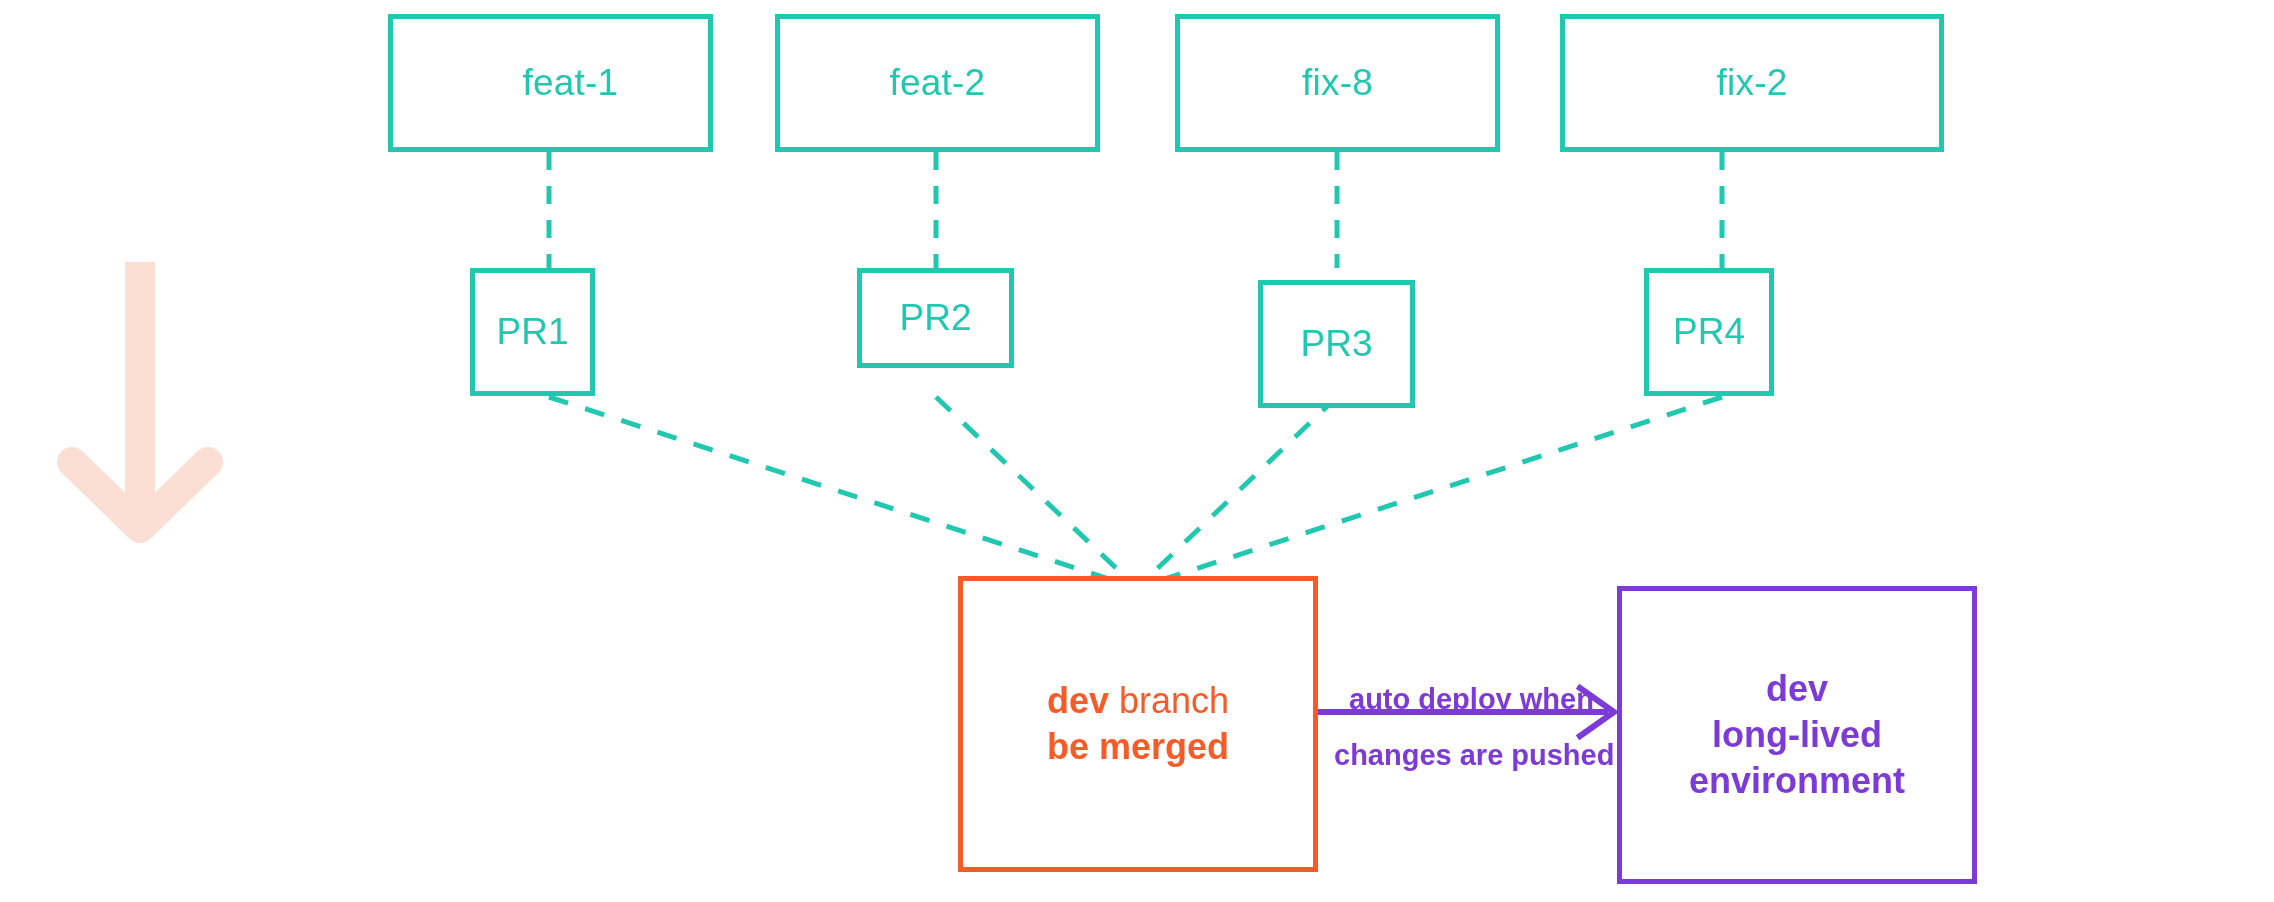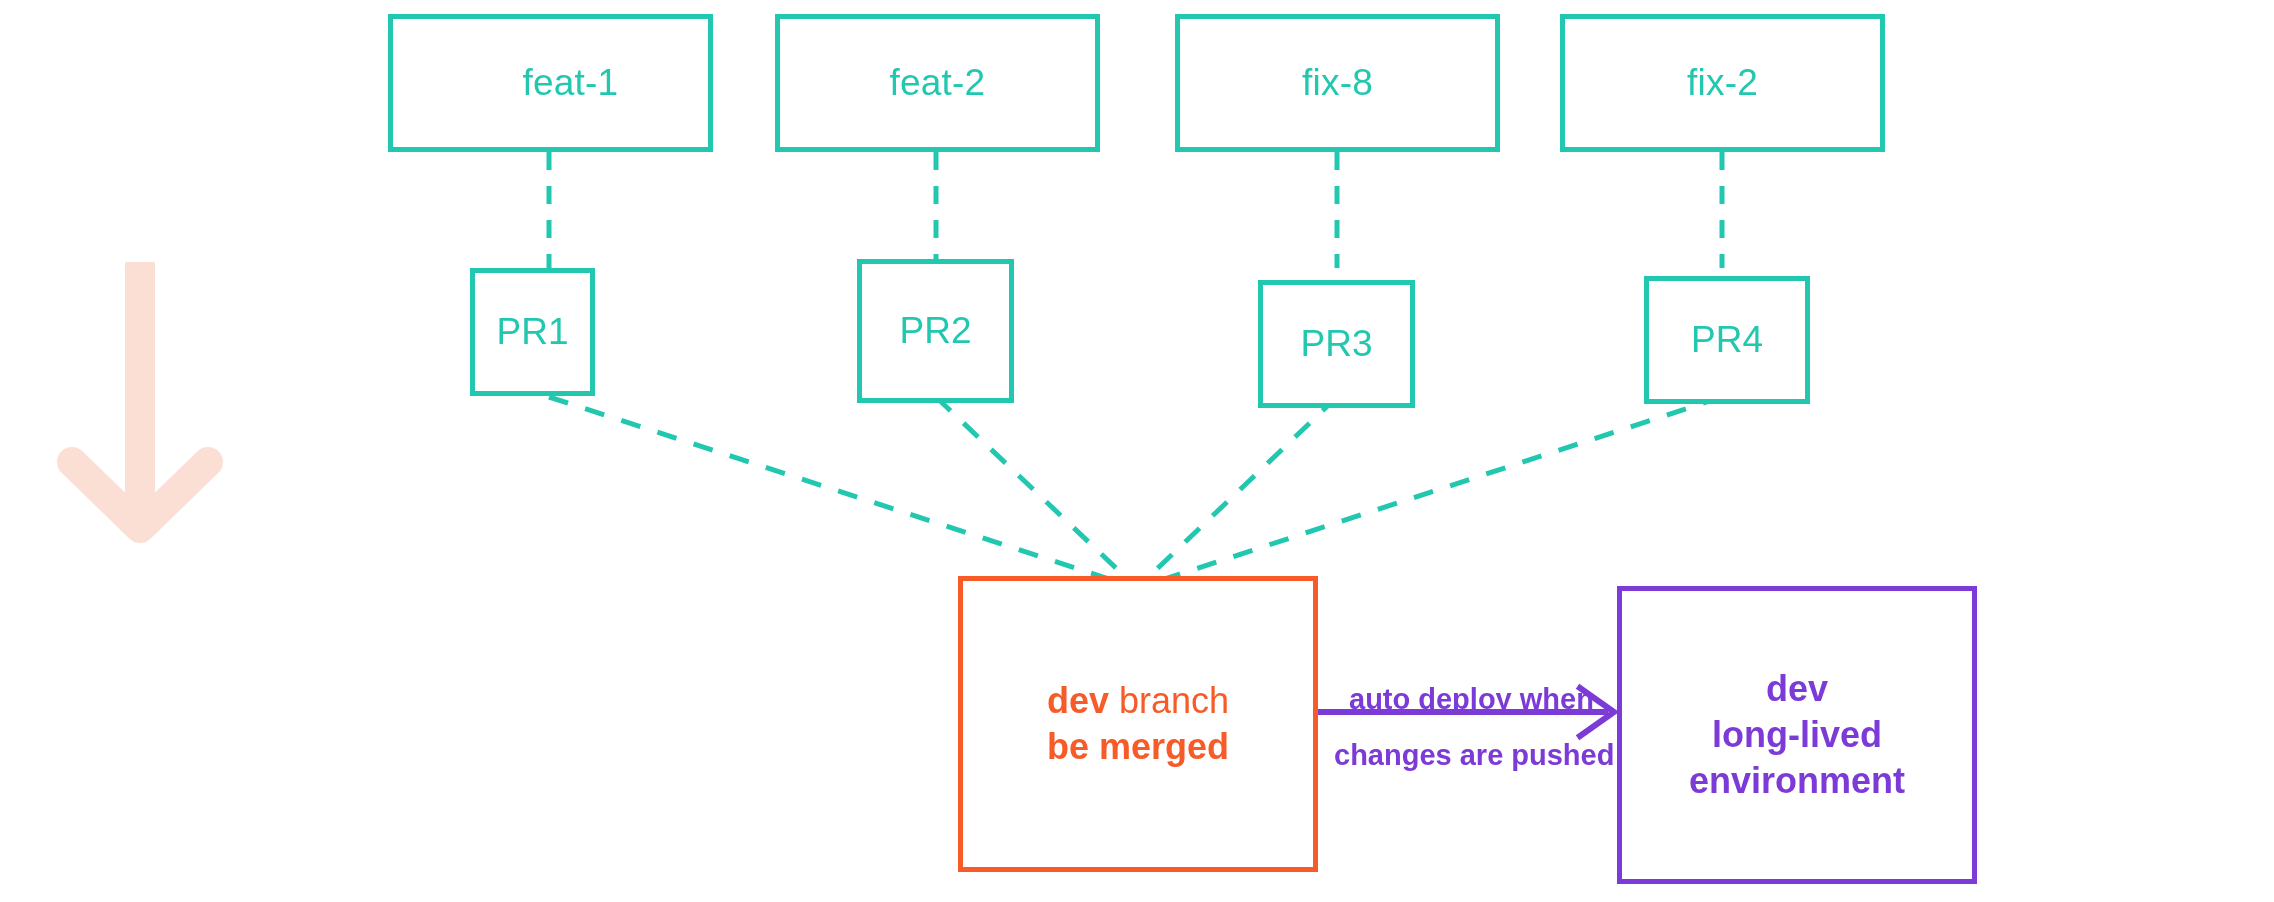--- a/index.html
+++ b/index.html
@@ -116,34 +116,34 @@
 
   <div class="node node-teal" style="left:388px; top:14px; width:325px; height:138px;padding-left:40px;">
     <span class="branch-label">feat-1</span>
   </div>
   <div class="node node-teal" style="left:775px; top:14px; width:325px; height:138px;">
     <span class="branch-label">feat-2</span>
   </div>
   <div class="node node-teal" style="left:1175px; top:14px; width:325px; height:138px;">
     <span class="branch-label">fix-8</span>
   </div>
-  <div class="node node-teal" style="left:1560px; top:14px; width:325px; height:138px;">
+  <div class="node node-teal" style="left:1560px; top:14px; width:384px; height:138px;">
     <span class="branch-label">fix-2</span>
   </div>
 
   <div class="node node-teal" style="left:470px; top:268px; width:125px; height:128px;">
     <span class="pr-label">PR1</span>
   </div>
-  <div class="node node-teal" style="left:857px; top:259px; width:157px; height:144px;">
+  <div class="node node-teal" style="left:857px; top:268px; width:157px; height:100px;">
     <span class="pr-label">PR2</span>
   </div>
   <div class="node node-teal" style="left:1258px; top:280px; width:157px; height:128px;">
     <span class="pr-label">PR3</span>
   </div>
-  <div class="node node-teal" style="left:1644px; top:276px; width:166px; height:128px;">
+  <div class="node node-teal" style="left:1644px; top:268px; width:130px; height:128px;">
     <span class="pr-label">PR4</span>
   </div>
 
   <div class="node node-orange" style="left:958px; top:576px; width:360px; height:296px;">
     <div class="line1"><span class="strong">dev</span><span> branch</span></div>
     <div class="line-rest">be merged</div>
   </div>
 
   <div class="edge-label" style="left:1349px; top:682px;">auto deploy when</div>
   <div class="edge-label" style="left:1334px; top:738px;">changes are pushed</div>

